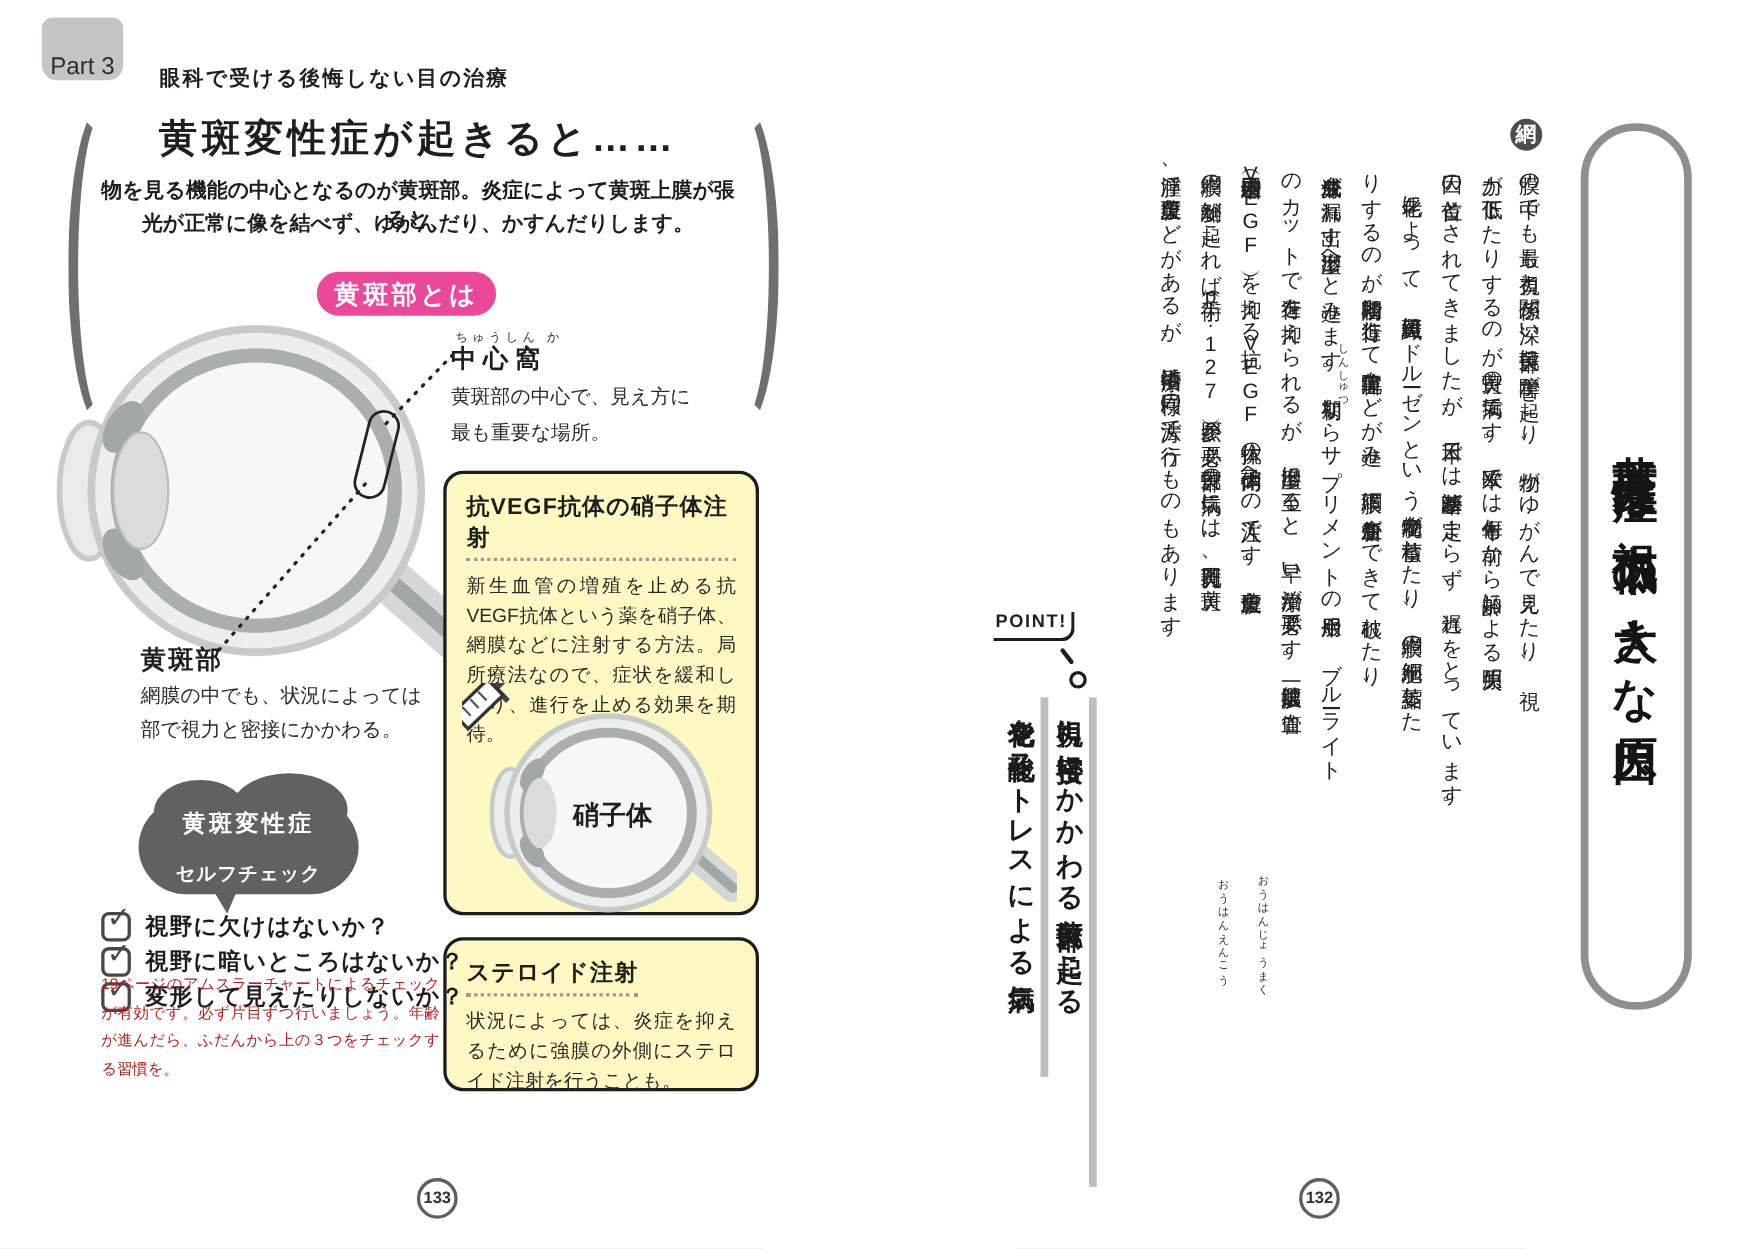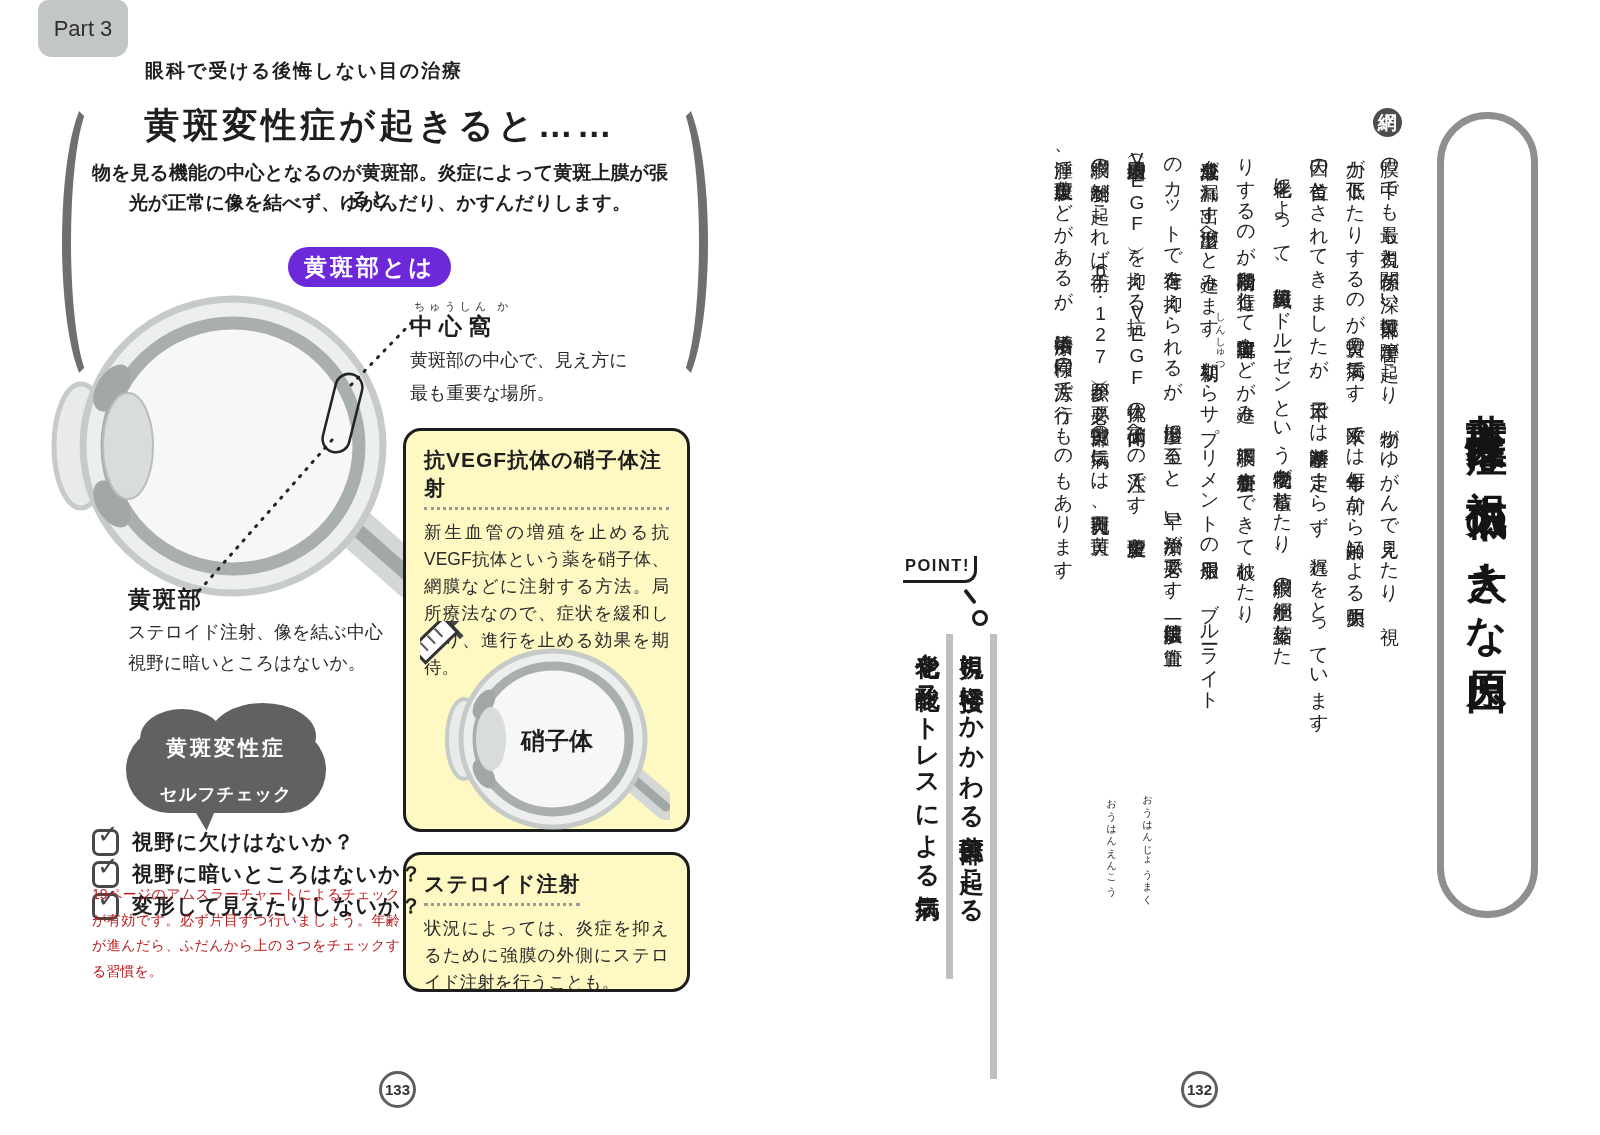--- a/index.html
+++ b/index.html
@@ -2,33 +2,33 @@
 <html><head>
 <meta charset="utf-8">
 <style>
   html,body{margin:0;padding:0;background:#e8e8e8;}
   .spread{
     position:relative;width:1600px;height:1135px;background:#ffffff;
     font-family:"Liberation Sans","DejaVu Sans",sans-serif;color:#1e1e1e;
     overflow:hidden;margin:0 auto;
   }
   
-  .part-badge{position:absolute;left:38px;top:0;width:90px;height:57px;background:#c3c7c3;
-    border-radius:10px 10px 14px 14px;display:flex;align-items:center;justify-content:center;
+  .part-badge{position:absolute;left:38px;top:16px;width:74px;height:57px;background:#c3c7c3;
+    border-radius:10px 10px 14px 14px;display:flex;align-items:flex-end;justify-content:center;
     font-size:22px;color:#2e2e2e;}
   .chapter-title{position:absolute;left:145px;top:28px;font-size:19px;font-weight:700;letter-spacing:2px;margin-top:30px;}
   
   .paren{position:absolute;width:46px;height:278px;border:9px solid transparent;border-radius:50%;}
   .paren-left{left:62px;top:94px;border-left-color:#6f6f6f;}
   .paren-right{left:644px;top:94px;border-right-color:#6f6f6f;}
   .intro-title{position:absolute;left:110px;top:102px;width:540px;text-align:center;
     font-size:35px;font-weight:800;letter-spacing:4px;}
   .intro-sub{position:absolute;left:85px;width:590px;text-align:center;font-size:19px;font-weight:700;}
   .intro-sub.l1{top:160px}.intro-sub.l2{top:190px}
-  .section-badge{position:absolute;left:288px;top:247px;width:163px;height:40px;background:#6d28d9;
+  .section-badge{position:absolute;left:288px;top:247px;width:163px;height:40px;background:#ec4899;
     border-radius:20px;color:#fff;font-size:23px;font-weight:800;letter-spacing:3px;
     display:flex;align-items:center;justify-content:center;}
   
   .fovea-furi{position:absolute;left:414px;top:299px;font-size:11px;letter-spacing:4px;color:#2a2a2a;}
   .fovea-term{position:absolute;left:410px;top:311px;font-size:23px;font-weight:800;letter-spacing:6px;}
   .fovea-desc{position:absolute;left:410px;top:344px;font-size:18px;line-height:33px;color:#2a2a2a;}
   .macula-term{position:absolute;left:128px;top:584px;font-size:23px;font-weight:800;letter-spacing:2px;}
   .macula-desc{position:absolute;left:128px;top:617px;font-size:18px;line-height:31px;color:#2a2a2a;}
   
   .round-box{position:absolute;left:403px;width:287px;border:3.5px solid #1d1d1d;border-radius:18px;
@@ -130,22 +130,22 @@
   </svg>
 
   <div class="fovea-furi">ちゅうしん か</div>
   <div class="fovea-term">中心窩</div>
   <div class="fovea-desc">
     <div>黄斑部の中心で、見え方に</div>
     <div>最も重要な場所。</div>
   </div>
   <div class="macula-term">黄斑部</div>
   <div class="macula-desc">
-    <div>ステロイド注射、像を結ぶ中心</div>
-    <div>視野に暗いところはないか。</div>
+    <div>網膜の中でも、状況によっては</div>
+    <div>部で視力と密接にかかわる。</div>
   </div>
 
   <div class="round-box vegf-box">
     <span class="box-title">抗VEGF抗体の硝子体注射</span>
     <div class="box-body">新生血管の増殖を止める抗VEGF抗体という薬を硝子体、網膜などに注射する方法。局所療法なので、症状を緩和したり、進行を止める効果を期待。</div>
     <svg class="vegf-eye" width="250" height="210" viewBox="0 0 250 210">
       <line x1="210" y1="155" x2="246" y2="186" stroke="#d3d7d5" stroke-width="26" stroke-linecap="round"></line>
       <line x1="210" y1="155" x2="246" y2="186" stroke="#a2a8a5" stroke-width="9" stroke-linecap="round"></line>
       <ellipse cx="44" cy="118" rx="17" ry="40" fill="#e9ebea" stroke="#c6cbc8" stroke-width="4"></ellipse>
       <ellipse cx="133" cy="118" rx="92" ry="88" fill="#edefee" stroke="#c6cbc8" stroke-width="5"></ellipse>

